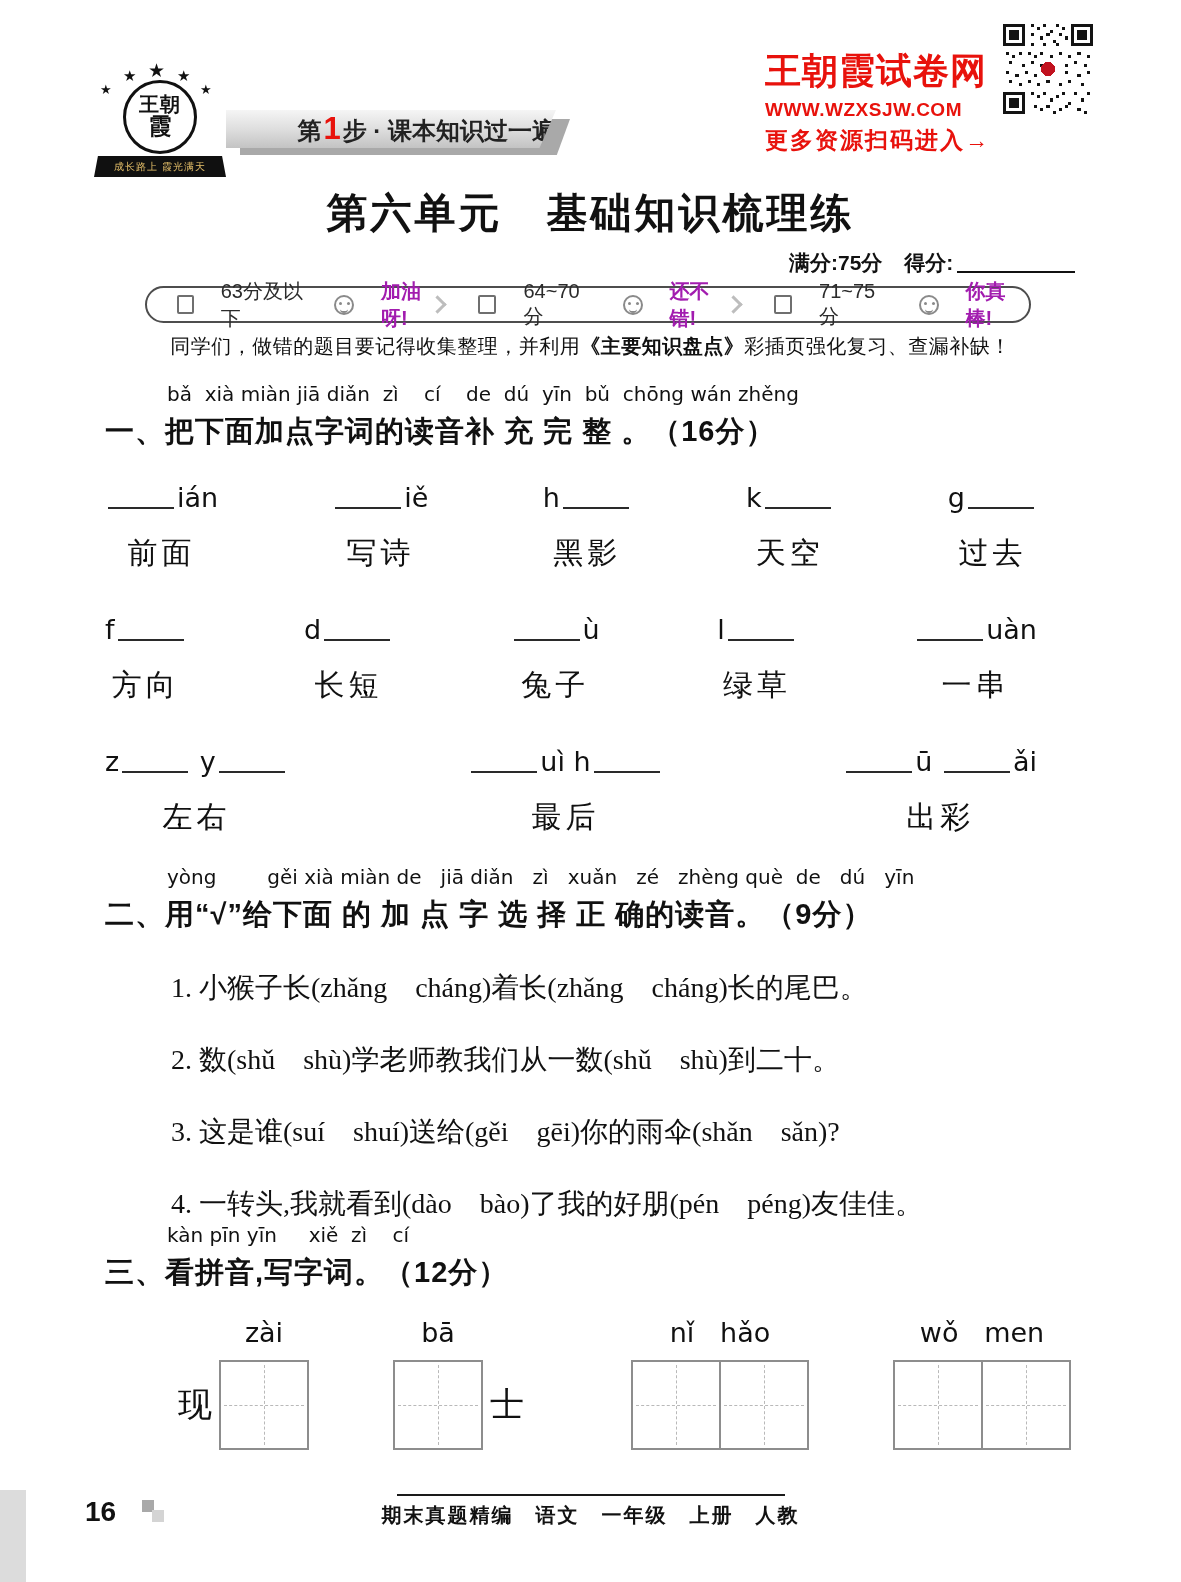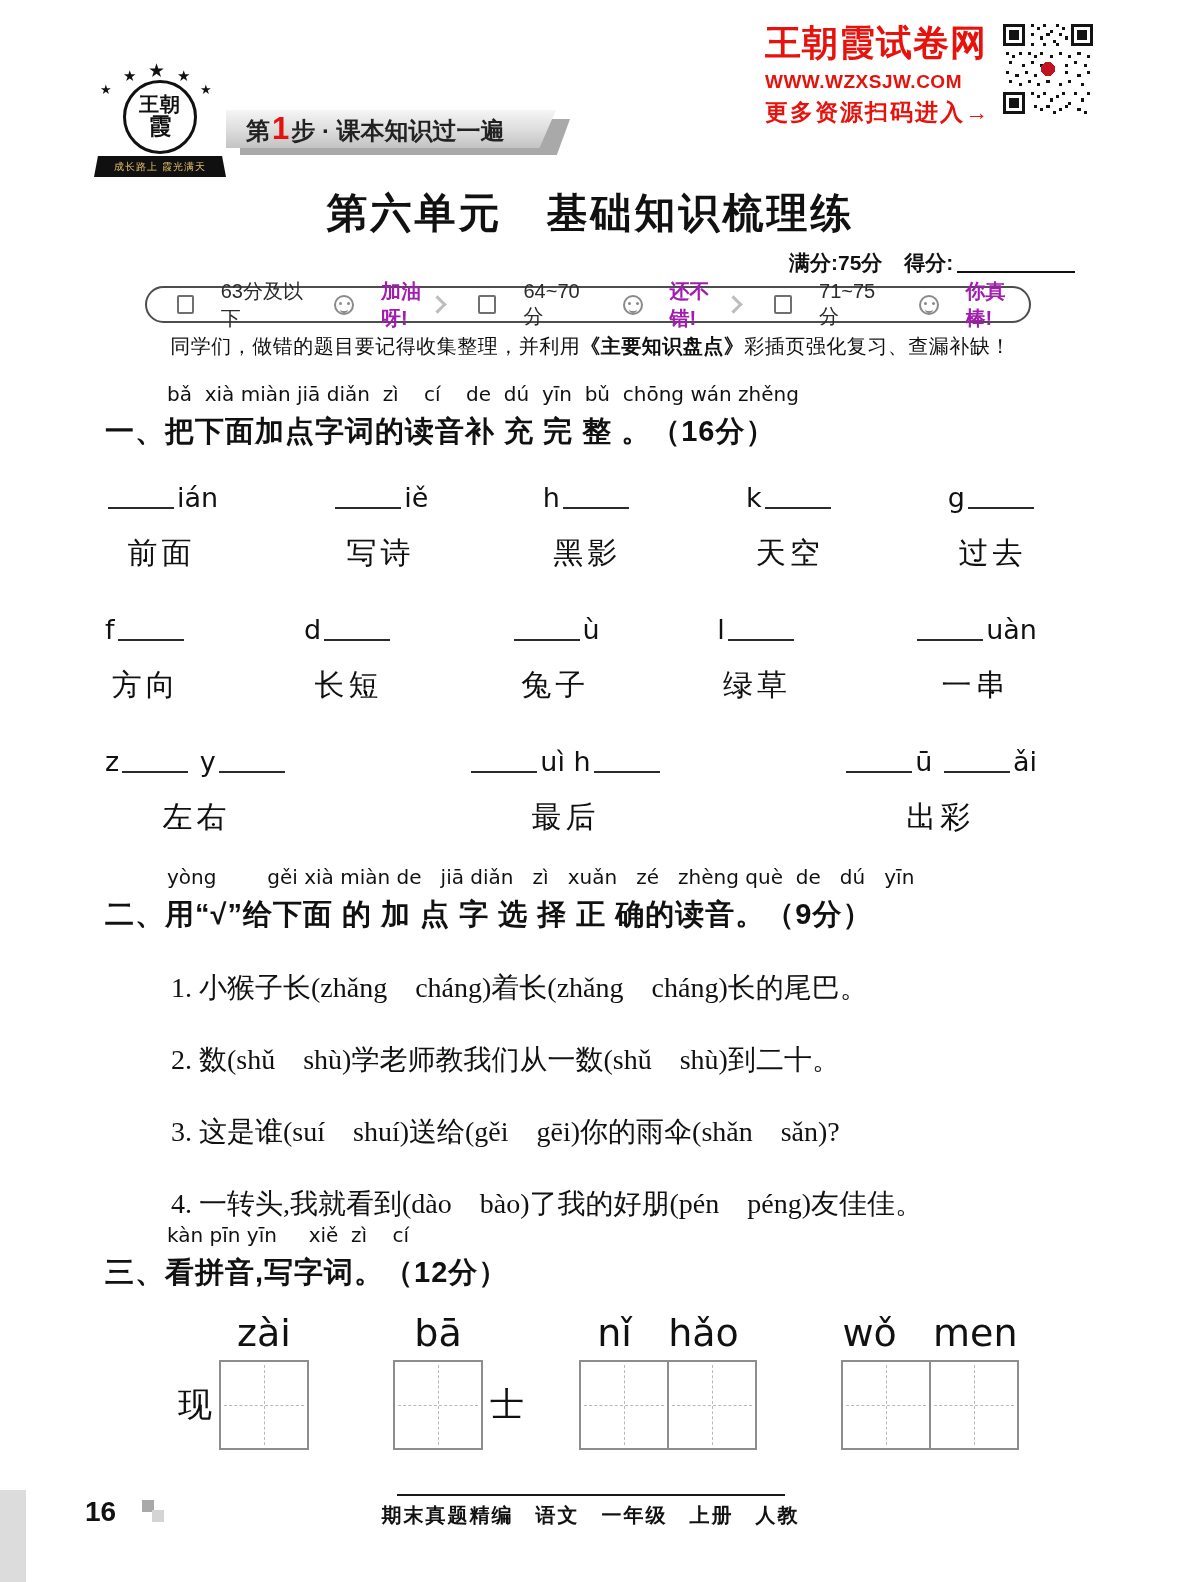--- a/index.html
+++ b/index.html
@@ -16,32 +16,32 @@
   .logo .s5{ left:104px;top:24px; font-size:13px; }
   .logo-circle { position:absolute; left:27px; top:22px; width:74px; height:74px; border:3px solid #111; border-radius:50%;
     background:#fff; display:flex; flex-direction:column; align-items:center; justify-content:center; line-height:1.05; }
   .logo-circle .l1 { font-size:20px; font-weight:900; letter-spacing:1px; }
   .logo-circle .l2 { font-size:23px; font-weight:900; }
   .logo-ribbon { position:absolute; left:-2px; top:98px; width:132px; height:21px; background:#101010; color:#e6c06a;
     font-size:10px; line-height:21px; text-align:center; letter-spacing:1px;
     clip-path:polygon(3% 0,97% 0,100% 100%,0 100%); font-family:"Liberation Sans",sans-serif; }
 
   
-  .step-banner { position:absolute; left:226px; top:110px; width:338px; height:40px; z-index:2; }
+  .step-banner { position:absolute; left:226px; top:110px; width:338px; height:40px; z-index:2;text-align:right; }
   .step-banner::before { content:""; position:absolute; left:14px; top:9px; width:330px; height:36px; background:#a9a9a9; z-index:-1;
     clip-path:polygon(0 0,100% 0,96% 100%,0 100%); }
   .step-banner .inner { width:330px; height:38px; background:linear-gradient(180deg,#f5f5f5 0%,#dcdcdc 55%,#c3c3c3 100%);
     clip-path:polygon(0 0,100% 0,95% 100%,0 100%); line-height:38px; padding-left:20px;
     font-family:"Liberation Sans",sans-serif; font-size:24px; font-weight:bold; color:#222; }
   .step-num { color:#e8120c; font-size:31px; margin:0 2px; }
 
   
   .brand { position:absolute; top:24px; right:88px; display:flex; align-items:flex-start; gap:13px; color:#e8120c; }
   .brand-text { font-family:"Liberation Sans",sans-serif; text-align:left; }
-  .brand-name { font-size:36px; font-weight:900; letter-spacing:1px; line-height:1.05; }
+  .brand-name { font-size:36px; font-weight:900; letter-spacing:1px; line-height:1.05;margin-top:28px; }
   .brand-url  { font-size:19px; font-weight:800; margin-top:9px; letter-spacing:0.5px; }
   .brand-scan { font-size:23px; font-weight:800; margin-top:4px; letter-spacing:2px; }
   .qr { width:90px; height:90px; }
 
   
   .main-title { position:absolute; top:186px; left:0; right:0; text-align:center; font-family:"Liberation Sans",sans-serif;
     font-size:41px; font-weight:900; letter-spacing:3px; }
   .score-line { position:absolute; top:249px; left:789px; font-family:"Liberation Sans",sans-serif; font-size:21px; font-weight:bold; }
   .score-line .gap { display:inline-block; width:22px; }
   .score-blank { display:inline-block; width:118px; height:1em; border-bottom:2px solid #111; margin-left:4px; vertical-align:-3px; }
@@ -79,29 +79,29 @@
   .blank { display:inline-block; width:66px; height:1em; border-bottom:2px solid #2a2a2a; margin:0 3px; vertical-align:-2px; }
   .dotted { position:relative; display:inline-block; }
   .dotted::after { content:"•"; position:absolute; left:50%; bottom:-0.62em; transform:translateX(-50%);
     font-size:0.45em; color:#000; letter-spacing:0; }
 
   .qitem { margin:36px 0 0 66px; font-size:28px; line-height:36px; white-space:nowrap; }
   .qitem:first-of-type { margin-top:26px; }
 
   .gridrow { display:flex; align-items:flex-start; margin:24px 0 0 66px; }
   .gcell { display:flex; flex-direction:column; }
-  .gcell .cell-py { text-align:center; font-family:"DejaVu Sans","Liberation Sans",sans-serif; font-size:38px;
+  .gcell .cell-py { text-align:center; font-family:"DejaVu Sans","Liberation Sans",sans-serif; font-size:27px;
     line-height:34px; margin-bottom:10px; white-space:pre; }
   .boxrow { display:flex; align-items:center; }
   .hanzi-side { font-size:34px; margin:0 7px; }
   .tbox { width:90px; height:90px; border:2px solid #8d8d8d; background:#fff; position:relative; flex:none; }
   .tbox + .tbox { margin-left:-2px; }
   .tbox::before { content:""; position:absolute; left:3px; right:3px; top:50%; border-top:1px dashed #b9b9b9; }
   .tbox::after  { content:""; position:absolute; top:3px; bottom:3px; left:50%; border-left:1px dashed #b9b9b9; }
-  .gc2 { margin-left:84px; } .gc3 { margin-left:48px; } .gc4 { margin-left:84px; }
+  .gc2 { margin-left:84px; } .gc3 { margin-left:100px; } .gc4 { margin-left:84px; }
   .c1py { padding-left:48px; } .c2py { padding-right:48px; }
 
   
   .footer-page { position:absolute; left:85px; top:1496px; font-family:"Liberation Sans",sans-serif; font-size:28px; font-weight:bold; }
   .sq1 { position:absolute; left:142px; top:1500px; width:12px; height:12px; background:#a9a9a9; }
   .sq2 { position:absolute; left:152px; top:1510px; width:12px; height:12px; background:#d4d4d4; }
   .footer-rule { position:absolute; top:1494px; left:397px; width:388px; height:2px; background:#1a1a1a; }
   .footer-info { position:absolute; top:1502px; left:0; right:0; text-align:center; font-size:20px; letter-spacing:2px;
     font-family:"Liberation Sans",sans-serif; font-weight:bold; }
   .side-strip { position:absolute; left:0; top:1490px; width:26px; height:92px; background:#dcdcdc; }

